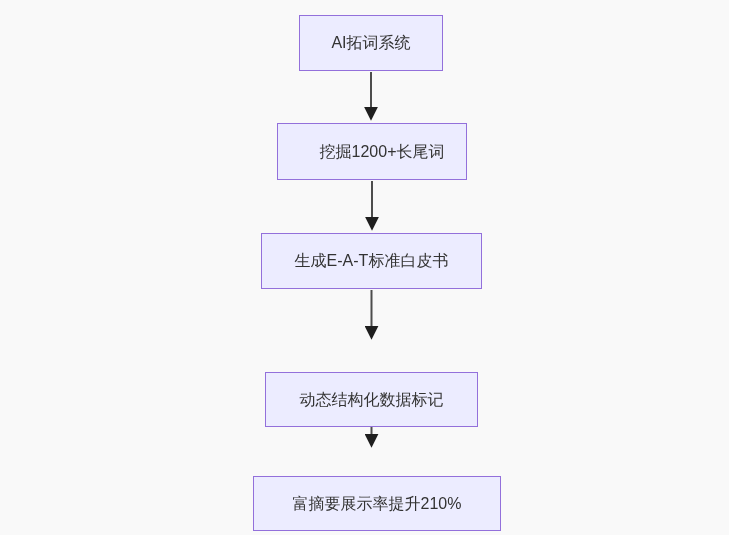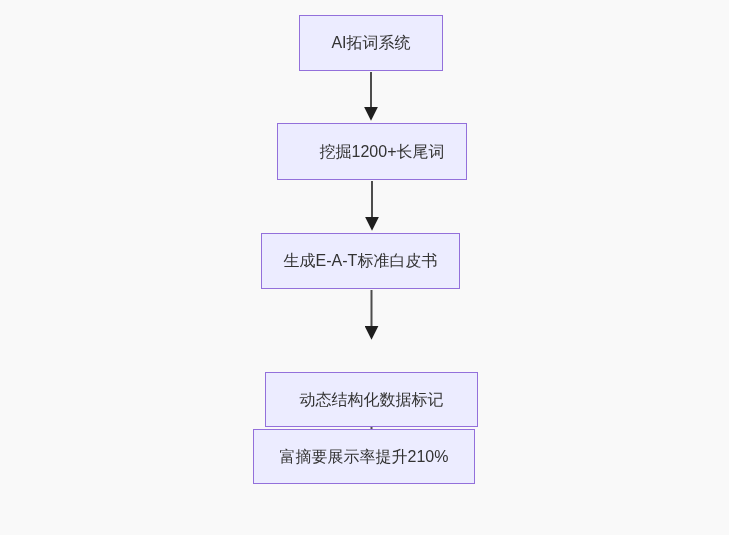--- a/index.html
+++ b/index.html
@@ -57,23 +57,23 @@
       <line x1="371.5" y1="290" x2="371.5" y2="337" stroke="#4d4d4d" stroke-width="2" marker-end="url(#arrowhead)"></line>
       <line x1="371.5" y1="398" x2="371.5" y2="445" stroke="#4d4d4d" stroke-width="2" marker-end="url(#arrowhead)"></line>
     </svg>
   <div>
       <div class="node" style="left: 299px; top: 15px; width: 144px; height: 56px;">
         <span class="node-label">AI拓词系统</span>
       </div>
       <div class="node" style="left: 277px; top: 123px; width: 190px; height: 57px; padding-left: 20px;">
         <span class="node-label">挖掘1200+长尾词</span>
       </div>
-      <div class="node" style="left: 261px; top: 233px; width: 199px; height: 56px;">
+      <div class="node" style="left: 261px; top: 233px; width: 221px; height: 56px;">
         <span class="node-label">生成E-A-T标准白皮书</span>
       </div>
       <div class="node" style="left: 265px; top: 342px; width: 213px; height: 55px; margin-top: 30px;">
         <span class="node-label">动态结构化数据标记</span>
       </div>
-      <div class="node" style="left: 253px; top: 429px; width: 222px; height: 55px;">
+      <div class="node" style="left: 253px; top: 476px; width: 248px; height: 55px;">
         <span class="node-label">富摘要展示率提升210%</span>
       </div>
     </div>
 </div>
 
 </body></html>

